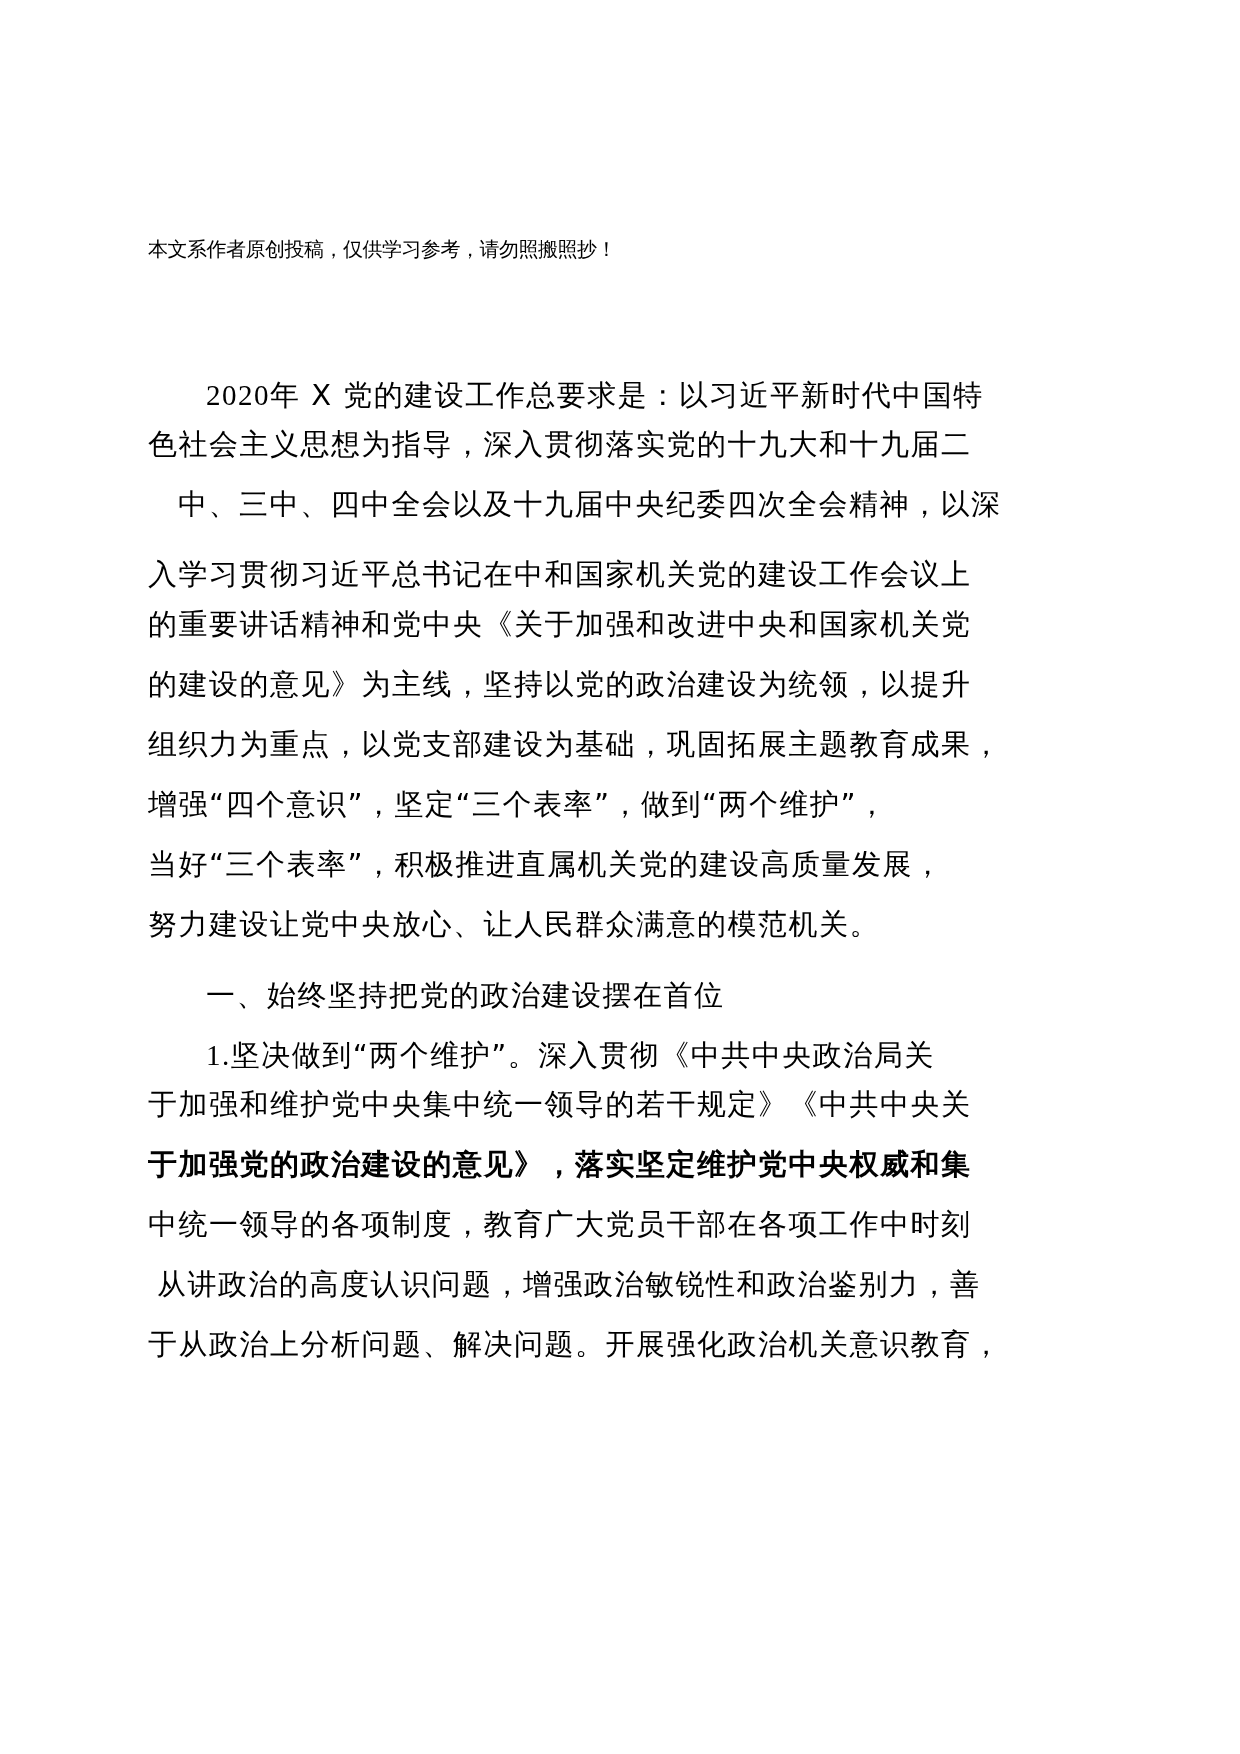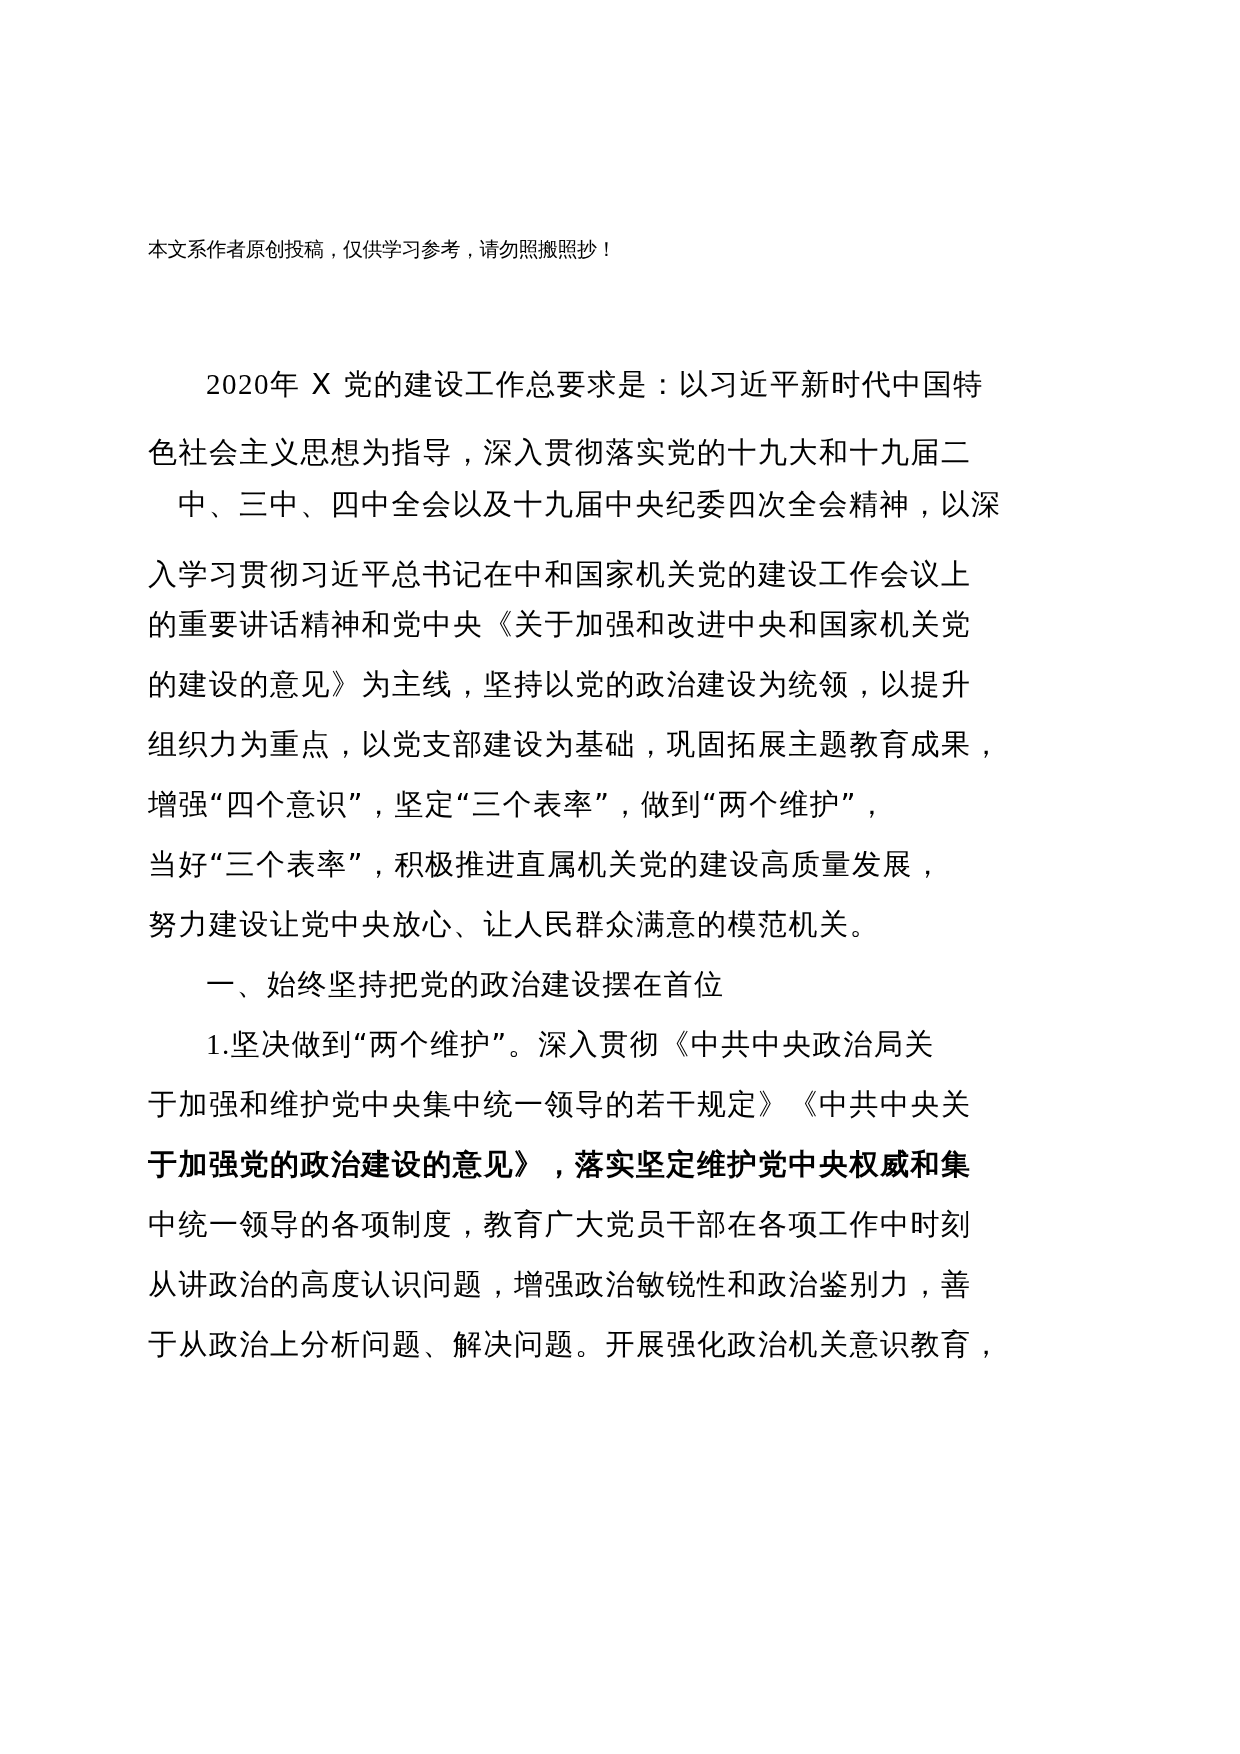--- a/index.html
+++ b/index.html
@@ -52,47 +52,47 @@
       font-size: 29px;
       letter-spacing: 1.5px;
     }
     .line {
       position: absolute;
       left: 0;
       white-space: nowrap;
       line-height: 40px;
       height: 40px;
     }
-    .indent { left: 58px; }
+    .indent { left: 58px; margin-top: 11px; }
     .serifnum { font-family: "Liberation Serif", "DejaVu Serif", serif; }
   </style>
 </head>
 <body>
 
 <div class="page">
 
   <div class="notice">本文系作者原创投稿，仅供学习参考，请勿照搬照抄！</div>
 
 
   <div class="body-text" style="top:350px;">
 
     <div class="line indent" style="top:14px;"><span class="serifnum">2020</span><span>年 X 党的建设工作总要求是：以习近平新时代中国特</span></div>
-    <div class="line" style="top:74px;margin-top:8px;">色社会主义思想为指导，深入贯彻落实党的十九大和十九届二</div>
+    <div class="line" style="top:74px;">色社会主义思想为指导，深入贯彻落实党的十九大和十九届二</div>
     <div class="line" style="top:134px;margin-left:30px;">中、三中、四中全会以及十九届中央纪委四次全会精神，以深</div>
     <div class="line" style="top:194px;margin-top:10px;">入学习贯彻习近平总书记在中和国家机关党的建设工作会议上</div>
     <div class="line" style="top:254px;">的重要讲话精神和党中央《关于加强和改进中央和国家机关党</div>
     <div class="line" style="top:314px;">的建设的意见》为主线，坚持以党的政治建设为统领，以提升</div>
     <div class="line" style="top:374px;">组织力为重点，以党支部建设为基础，巩固拓展主题教育成果，</div>
     <div class="line" style="top:434px;">增强“四个意识”，坚定“三个表率”，做到“两个维护”，</div>
     <div class="line" style="top:494px;">当好“三个表率”，积极推进直属机关党的建设高质量发展，</div>
     <div class="line" style="top:554px;">努力建设让党中央放心、让人民群众满意的模范机关。</div>
 
     <div class="line indent" style="top:614px;">一、始终坚持把党的政治建设摆在首位</div>
 
     <div class="line indent" style="top:674px;text-align:center;"><span class="serifnum">1.</span><span>坚决做到“两个维护”。深入贯彻《中共中央政治局关</span></div>
     <div class="line" style="top:734px;">于加强和维护党中央集中统一领导的若干规定》《中共中央关</div>
     <div class="line" style="top:794px;font-weight:bold;">于加强党的政治建设的意见》，落实坚定维护党中央权威和集</div>
     <div class="line" style="top:854px;">中统一领导的各项制度，教育广大党员干部在各项工作中时刻</div>
-    <div class="line" style="top:914px;">从讲政治的高度认识问题，增强政治敏锐性和政治鉴别力，善</div>
+    <div class="line" style="top:914px;margin-left:9px;">从讲政治的高度认识问题，增强政治敏锐性和政治鉴别力，善</div>
     <div class="line" style="top:974px;">于从政治上分析问题、解决问题。开展强化政治机关意识教育，</div>
   </div>
 
 </div>
 
 </body></html>

